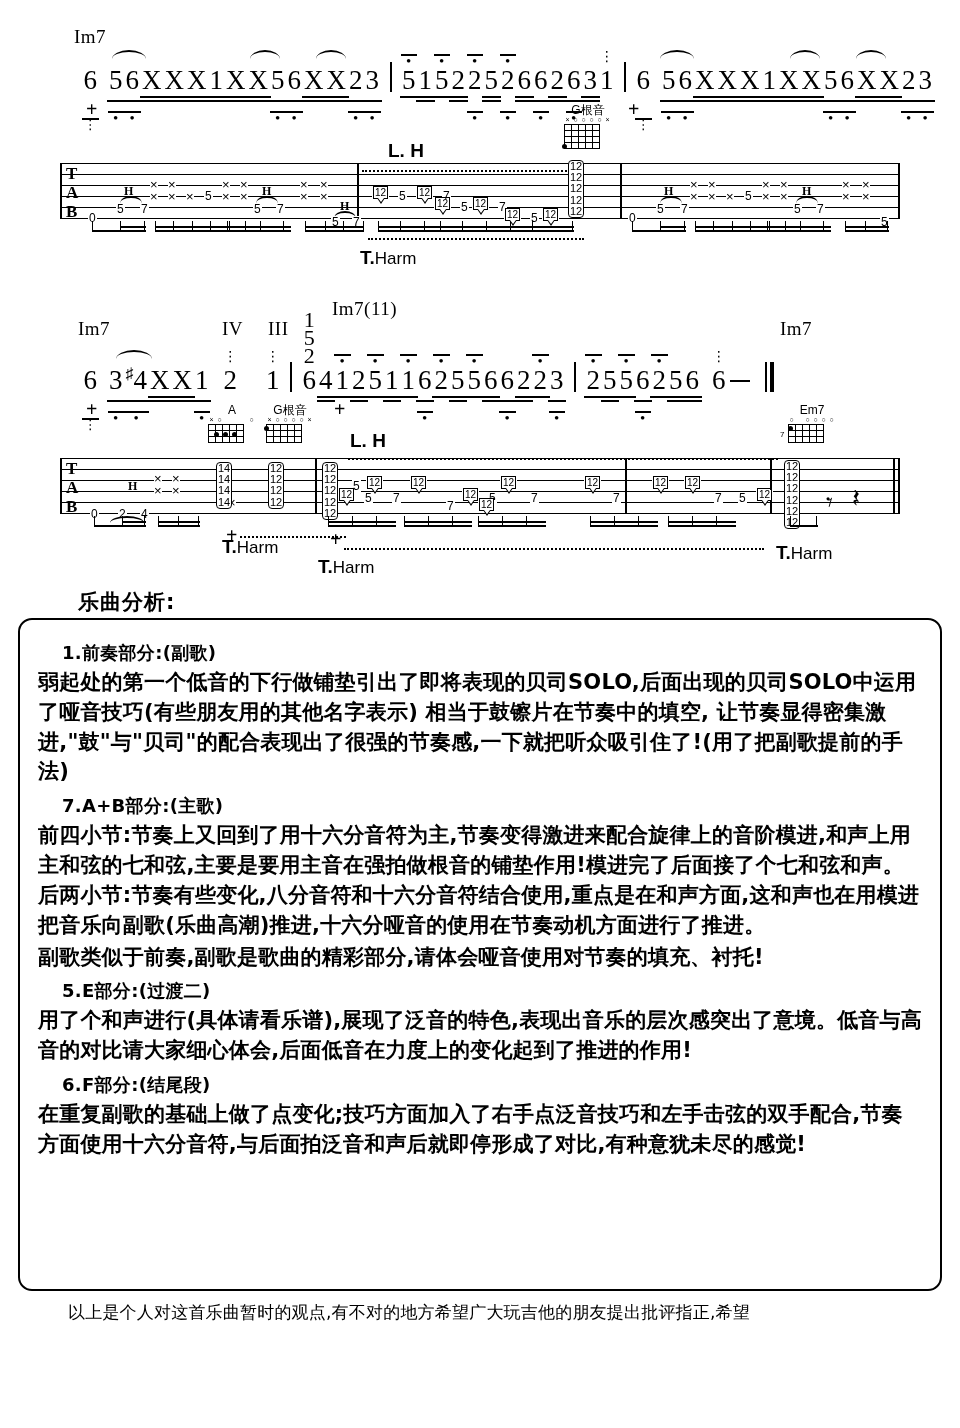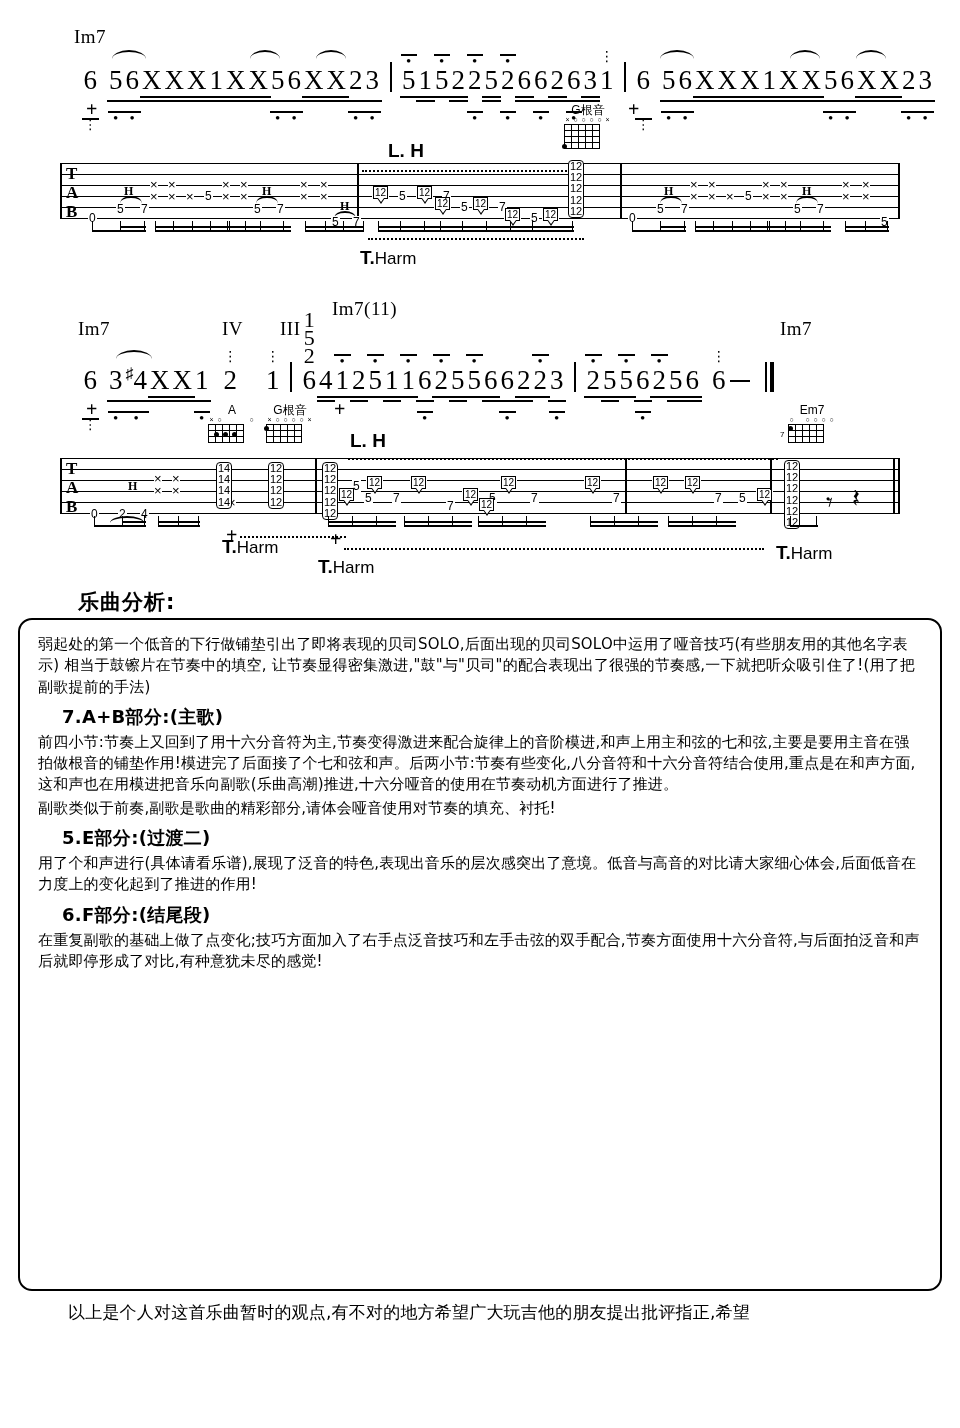--- a/index.html
+++ b/index.html
@@ -182,24 +182,25 @@
     width:924px; height:673px;
     border:2px solid #000; border-radius:14px;
     padding:14px 18px 10px 18px;
   }
   .sec-head {
     font-size:18px; font-weight:bold;
     font-family:"DejaVu Sans", sans-serif;
     margin:7px 0 3px 24px; letter-spacing:.3px;
   }
   .sec-body {
-    font-size:15px; line-height:1.42;
+    font-size:21px; line-height:1.42;
     font-family:"DejaVu Sans", sans-serif;
     letter-spacing:.2px;
     margin:0 0 2px 0;
+    font-weight:bold;
   }
   #closing {
     position:absolute; left:26px; top:1300px; width:910px;
     font-size:17px; line-height:1.5;
     font-family:"DejaVu Sans", sans-serif;
     letter-spacing:.2px;
   }
   #closing .indent { margin-left:42px; }
 </style>
 </head>
@@ -494,21 +495,21 @@
     <div class="stem" style="left:42px;height:11px;"></div>
     <div class="bm" style="top:9px;width:44px;"></div>
     <div class="bm" style="top:5px;width:44px;"></div>
   </div>
 </div>
 
 <div class="system" style="position:absolute;left:0;top:0;width:960px;height:300px;">
 
   <div class="chordsym" style="left:78px;top:318px;">Im7</div>
   <div class="chordsym" style="left:222px;top:318px;">IV</div>
-  <div class="chordsym" style="left:268px;top:318px;margin-left:12px;">III</div>
+  <div class="chordsym" style="left:268px;top:318px;">III</div>
   <div class="chordsym" style="left:332px;top:298px;">Im7(11)</div>
   <div class="chordsym" style="left:780px;top:318px;">Im7</div>
 
   <div class="jianpu" style="left:82px;top:362px;">
     <span class="jnote u1 od-lo3">6</span>
     <span style="width:9px;display:inline-block;"></span>
     <span class="jnote u2 od-lo">3</span>
     <span class="jnote u2 od-lo"><span class="sharp">♯</span>4</span>
     <span class="jnote u2">X</span>
     <span class="jnote u2">X</span>
@@ -814,20 +815,21 @@
   </div>
 
   <div class="tech" style="left:776px;top:542px;">
     <span class="big">T.</span><span style="font-weight:normal;font-size:17px;">Harm</span>
   </div>
 </div>
 
 <div id="analysis-title">乐曲分析:</div>
 
 <div id="analysis-box">
+  <div class="sec-head">1.前奏部分:(副歌)</div>
   <div class="sec-body">弱起处的第一个低音的下行做铺垫引出了即将表现的贝司SOLO,后面出现的贝司SOLO中运用了哑音技巧(有些朋友用的其他名字表示) 相当于鼓镲片在节奏中的填空, 让节奏显得密集激进,"鼓"与"贝司"的配合表现出了很强的节奏感,一下就把听众吸引住了!(用了把副歌提前的手法)</div>
 
   <div class="sec-head">7.A+B部分:(主歌)</div>
 
   <div class="sec-body">前四小节:节奏上又回到了用十六分音符为主,节奏变得激进来配合旋律上的音阶模进,和声上用主和弦的七和弦,主要是要用主音在强拍做根音的铺垫作用!模进完了后面接了个七和弦和声。后两小节:节奏有些变化,八分音符和十六分音符结合使用,重点是在和声方面,这和声也在用模进把音乐向副歌(乐曲高潮)推进,十六分哑音的使用在节奏动机方面进行了推进。</div>
 
   <div class="sec-body">副歌类似于前奏,副歌是歌曲的精彩部分,请体会哑音使用对节奏的填充、衬托!</div>
 
   <div class="sec-head">5.E部分:(过渡二)</div>
   <div class="sec-body">用了个和声进行(具体请看乐谱),展现了泛音的特色,表现出音乐的层次感突出了意境。低音与高音的对比请大家细心体会,后面低音在力度上的变化起到了推进的作用!</div>

